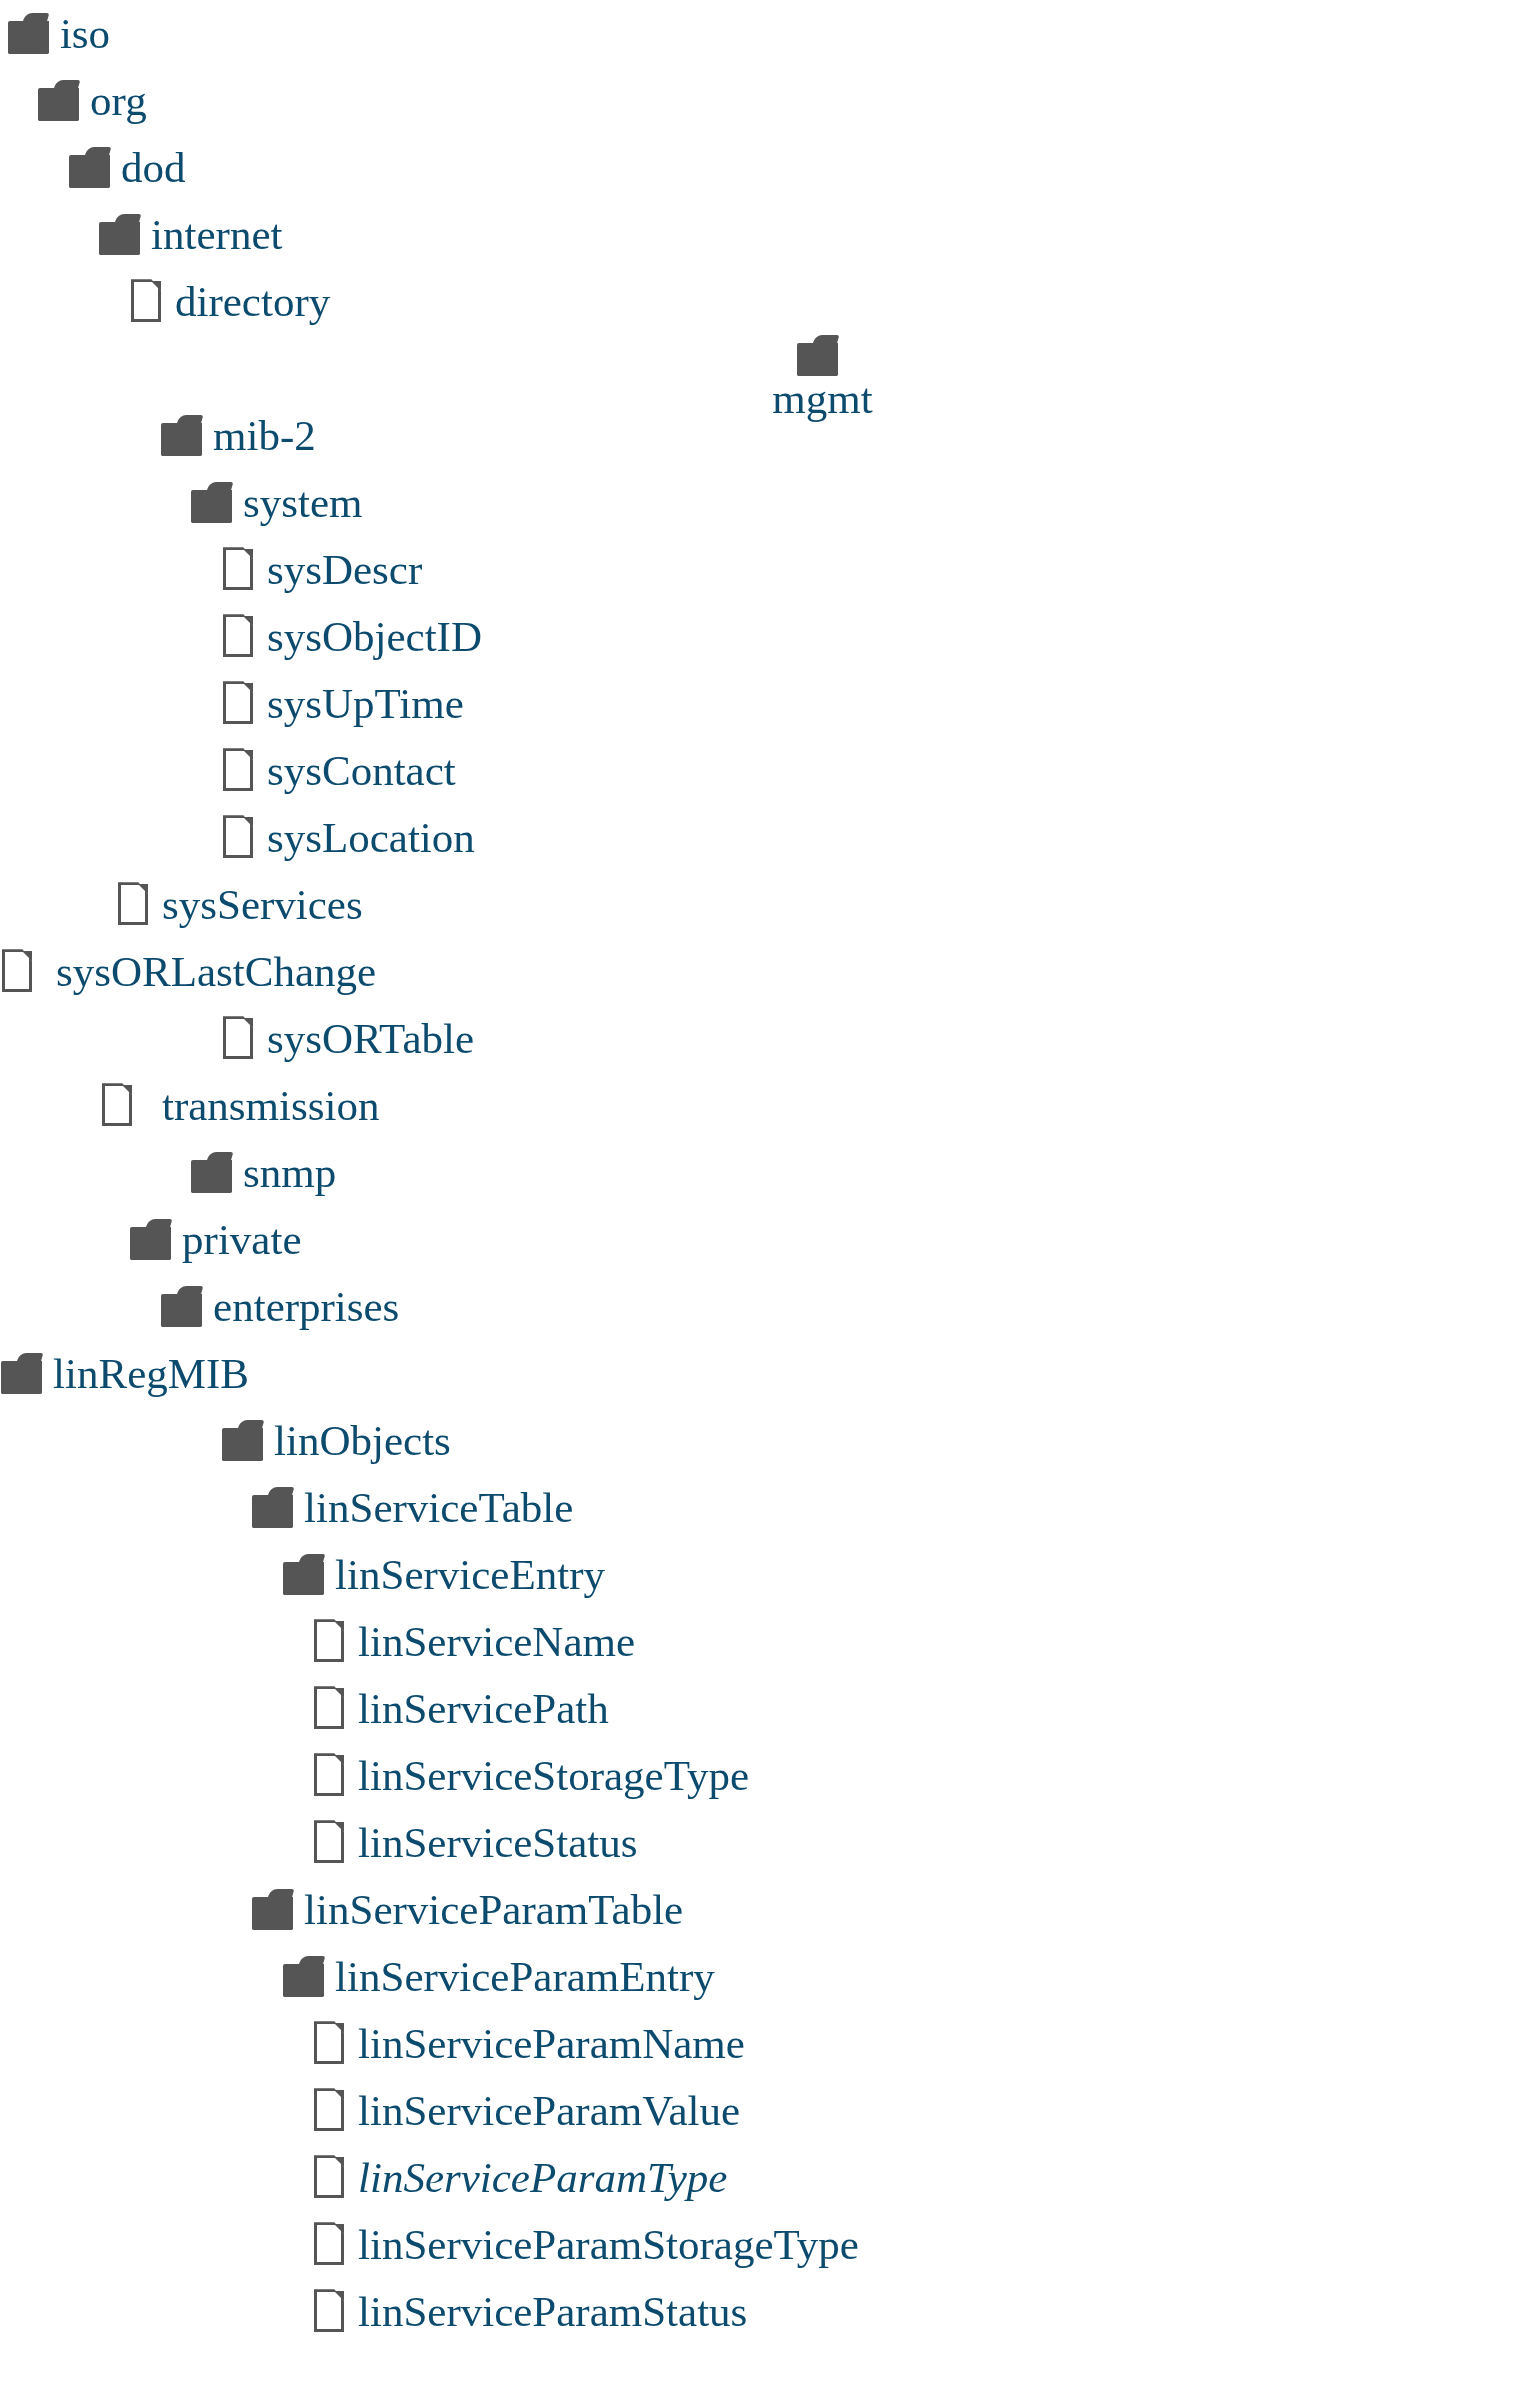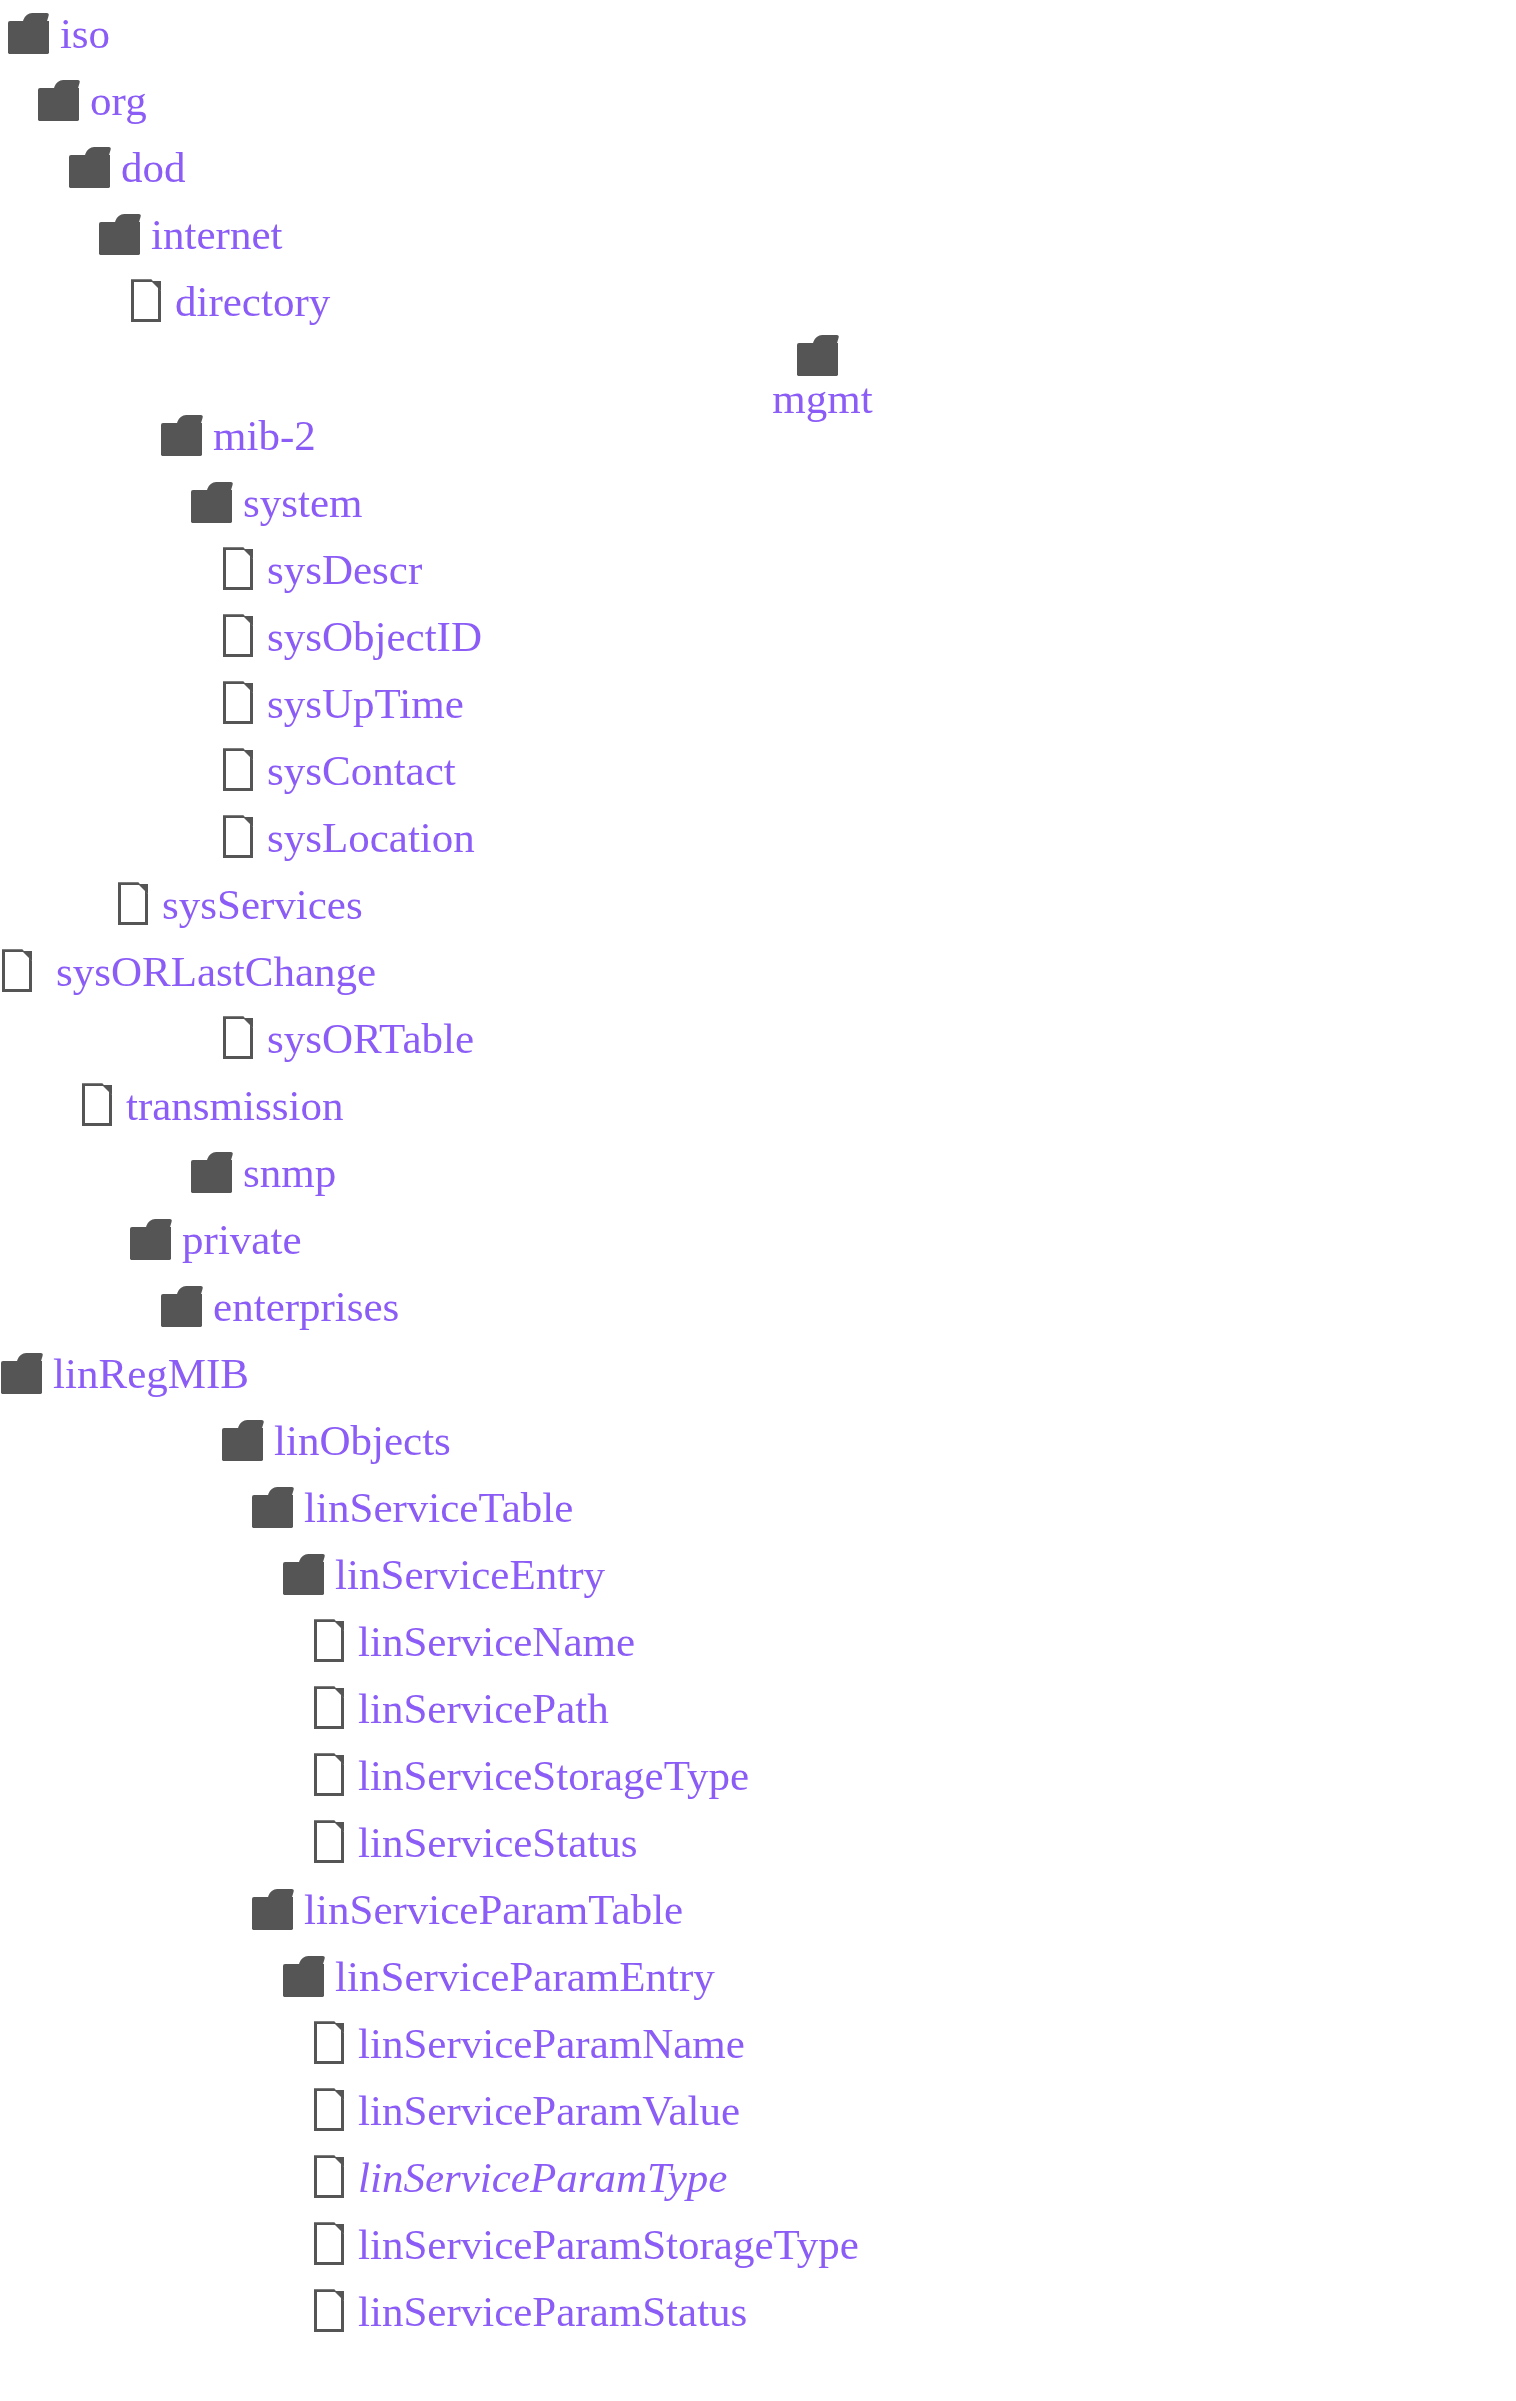--- a/index.html
+++ b/index.html
@@ -93,21 +93,21 @@
     width: 0;
     height: 0;
     border-left: 10.2px solid transparent;
     border-top: 10.2px solid #555555;
   }
 
   .label {
     font-size: 43px;
     line-height: 1;
     letter-spacing: 0px;
-    color: #8b5cf6;
+    color: #0c4a6e;
     font-family: "Liberation Serif", "DejaVu Serif", serif;
   }
 </style>
 </head>
 <body>
 
 <ul id="tree">
     <li class="node" style="padding-left: 6.8px; height: 67px;">
       <span class="icon folder">
         <span class="f-tab"></span>
@@ -213,21 +213,21 @@
       </span>
       <span class="label">sysORLastChange</span>
     </li>
     <li class="node" style="padding-left: 221px; height: 67px;">
       <span class="icon doc">
         <span class="d-page"></span>
         <span class="d-fold"></span>
       </span>
       <span class="label">sysORTable</span>
     </li>
-    <li class="node" style="padding-left: 80px; height: 67px;">
+    <li class="node" style="padding-left: 100px; height: 67px; gap: 16px;">
       <span class="icon doc">
         <span class="d-page"></span>
         <span class="d-fold"></span>
       </span>
       <span class="label">transmission</span>
     </li>
     <li class="node" style="padding-left: 190px; height: 67px;">
       <span class="icon folder">
         <span class="f-tab"></span>
         <span class="f-body"></span>

